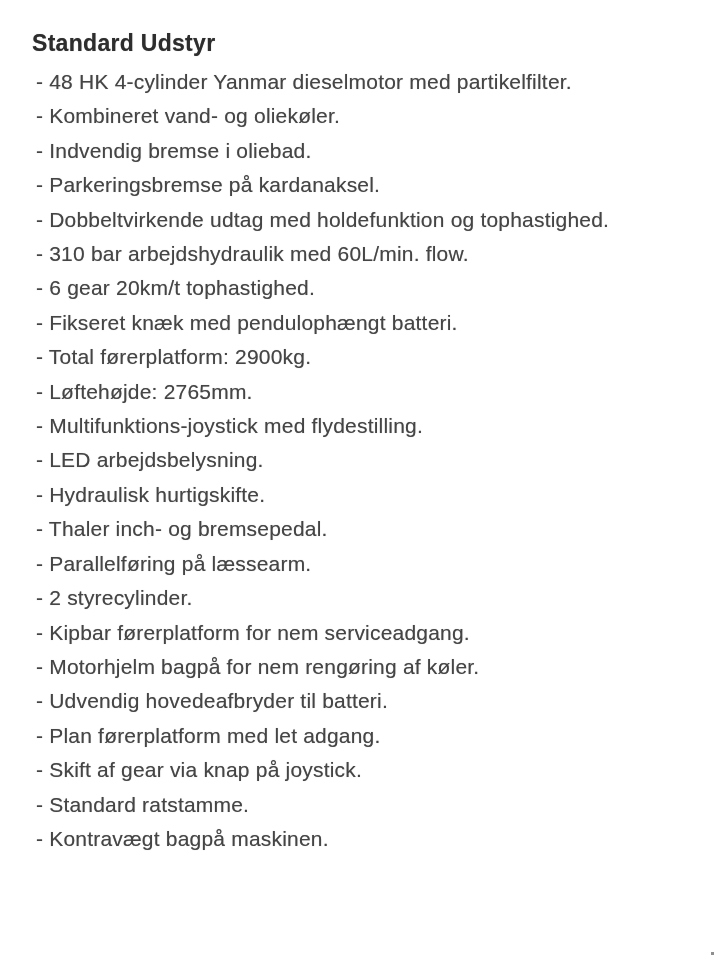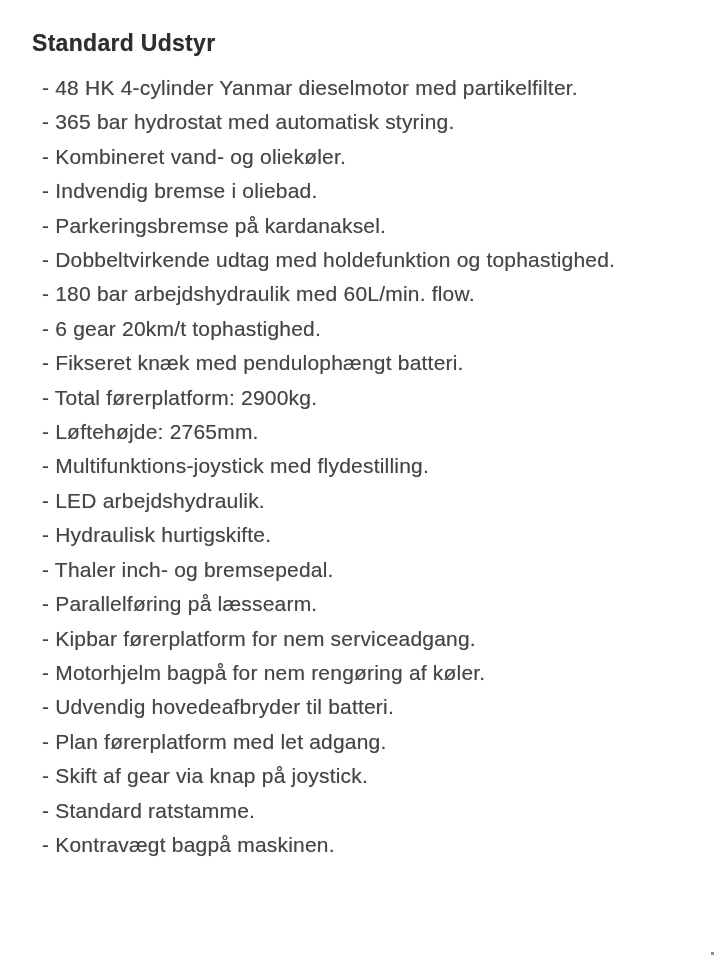--- a/index.html
+++ b/index.html
@@ -23,21 +23,21 @@
     font-size: 23px;
     font-weight: 700;
     color: #2d2d2d;
     line-height: 36px;
     letter-spacing: 0.3px;
     text-shadow: 0 0 0.7px rgba(45,45,45,0.55);
     white-space: nowrap;
   }
   .spec-list {
     list-style: none;
-    margin: 10px;
+    margin: 4px;
     padding: 0;
   }
   .spec-list li {
     font-size: 21px;
     font-weight: 400;
     color: #454545;
     line-height: 34.4px;
     letter-spacing: 0.2px;
     text-shadow: 0 0 0.7px rgba(70,70,70,0.5);
     white-space: nowrap;
@@ -52,35 +52,35 @@
   }
 </style>
 </head>
 <body>
 
 <div class="page">
   <div class="content">
     <h1 class="doc-title">Standard Udstyr</h1>
     <ul class="spec-list">
       <li>- 48 HK 4-cylinder Yanmar dieselmotor med partikelfilter.</li>
-      <li>- 365 bar hydrostat med automatisk styring.</li>
       <li>- Kombineret vand- og oliekøler.</li>
       <li>- Indvendig bremse i oliebad.</li>
       <li>- Parkeringsbremse på kardanaksel.</li>
       <li>- Dobbeltvirkende udtag med holdefunktion og tophastighed.</li>
-      <li>- 180 bar arbejdshydraulik med 60L/min. flow.</li>
+      <li>- 310 bar arbejdshydraulik med 60L/min. flow.</li>
       <li>- 6 gear 20km/t tophastighed.</li>
       <li>- Fikseret knæk med pendulophængt batteri.</li>
       <li>- Total førerplatform: 2900kg.</li>
       <li>- Løftehøjde: 2765mm.</li>
       <li>- Multifunktions-joystick med flydestilling.</li>
-      <li>- LED arbejdshydraulik.</li>
+      <li>- LED arbejdsbelysning.</li>
       <li>- Hydraulisk hurtigskifte.</li>
       <li>- Thaler inch- og bremsepedal.</li>
       <li>- Parallelføring på læssearm.</li>
+      <li>- 2 styrecylinder.</li>
       <li>- Kipbar førerplatform for nem serviceadgang.</li>
       <li>- Motorhjelm bagpå for nem rengøring af køler.</li>
       <li>- Udvendig hovedeafbryder til batteri.</li>
       <li>- Plan førerplatform med let adgang.</li>
       <li>- Skift af gear via knap på joystick.</li>
       <li>- Standard ratstamme.</li>
       <li>- Kontravægt bagpå maskinen.</li>
     </ul>
   </div>
   <div class="artifact-dot"></div>

